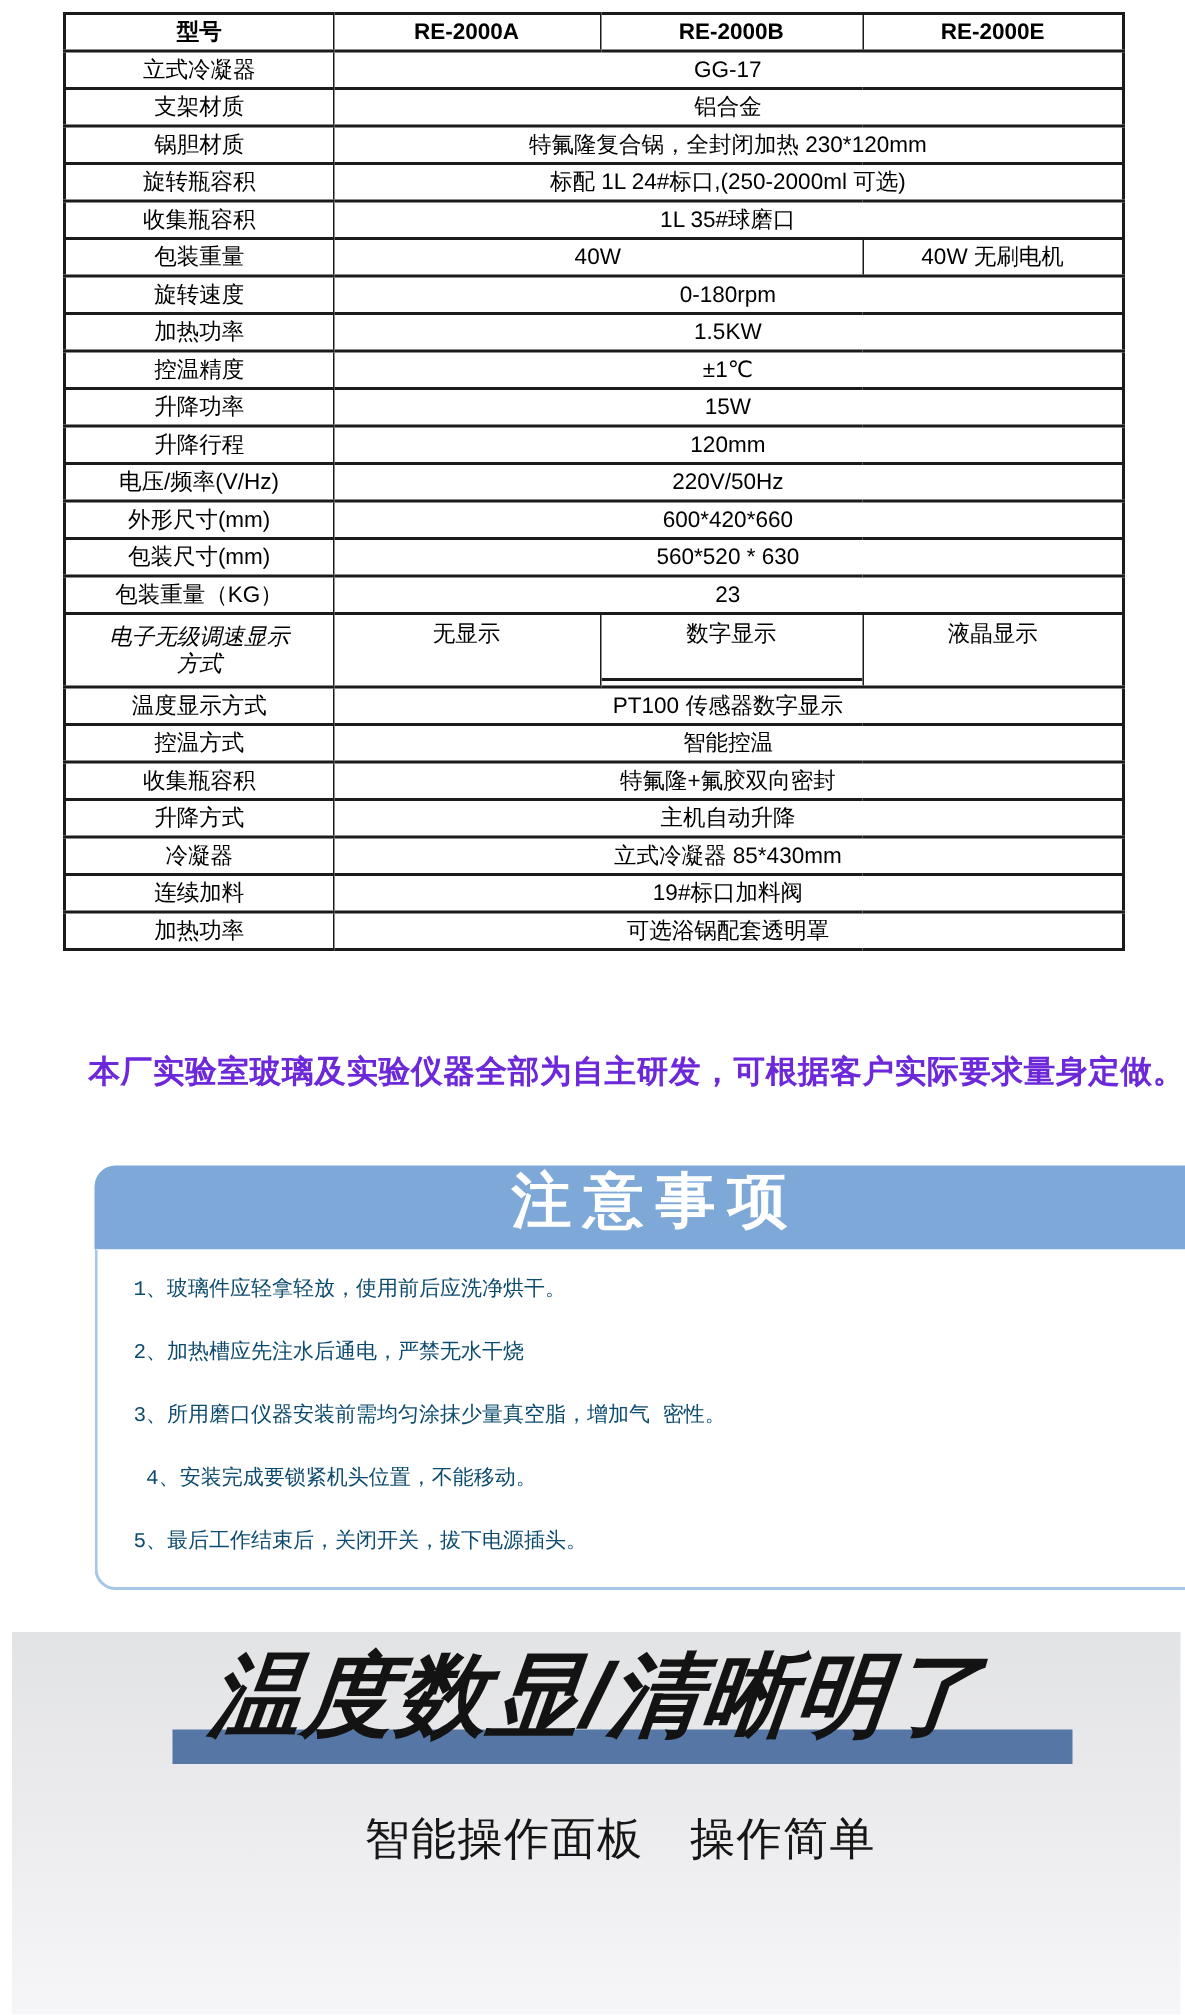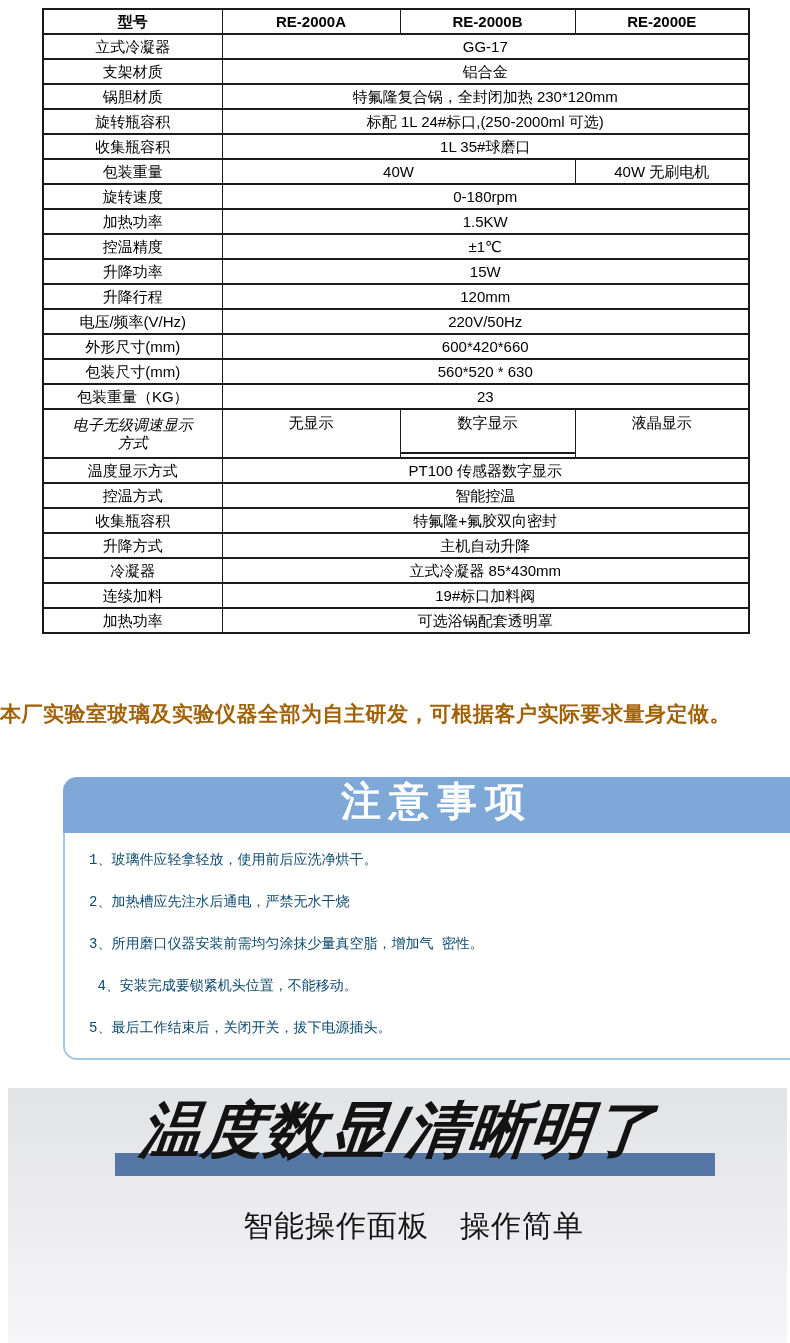--- a/index.html
+++ b/index.html
@@ -25,22 +25,22 @@
   .spec-table tr.tall td{height:42px;}
   .spec-table tr.tall td.val{vertical-align:top;padding-top:4px;margin-top:28px;}
   .spec-table tr.tall td.lbl{vertical-align:middle;font-style:italic;}
   .spec-table td.sub-rule{position:relative;}
   .spec-table td.sub-rule .rule{
     position:absolute;left:0;right:0;bottom:3px;display:block;
     border-top:2px solid #1b1b1b;height:0;
   }
   
   .custom-note{
-    position:absolute;left:0;top:700px;width:100%;text-align:left;
-    font-size:21px;font-weight:bold;color:#a16207;letter-spacing:0.5px;
+    position:absolute;left:0;top:700px;width:100%;text-align:right;
+    font-size:21px;font-weight:bold;color:#6d28d9;letter-spacing:0.5px;
   }
   
   .notice{position:absolute;left:63px;top:777px;width:748px;font-family:Liberation Mono, monospace;}
   .notice-header{
     height:56px;line-height:56px;background:#7da8d7;
     border-radius:14px 14px 0 0;text-align:center;
     color:#ffffff;font-size:40px;font-weight:bold;letter-spacing:8px;
   }
   .notice-body{
     background:#ffffff;border:2px solid #a6c6e8;border-top:none;

